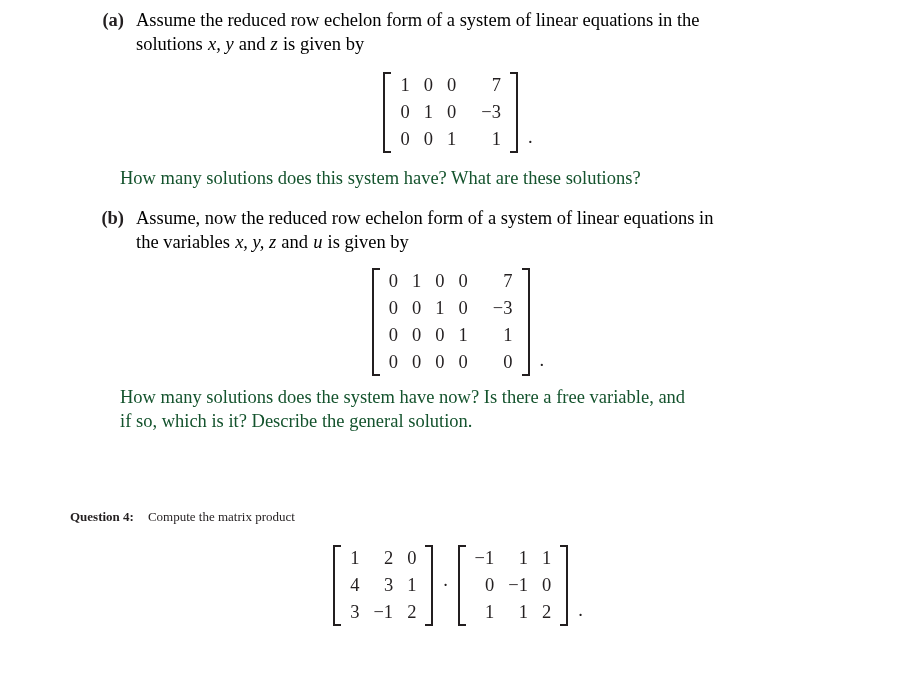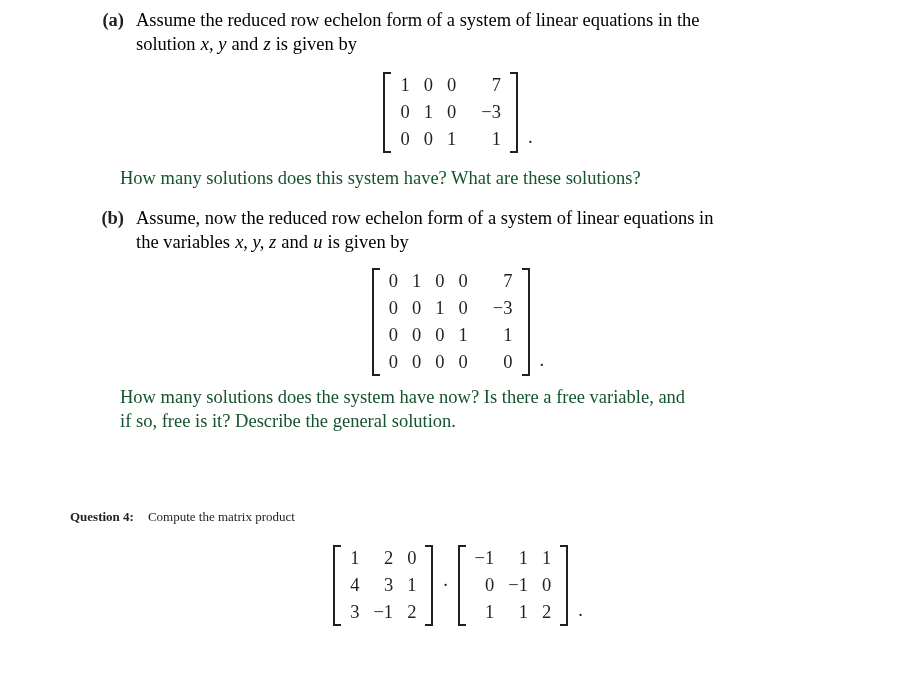--- a/index.html
+++ b/index.html
@@ -163,21 +163,21 @@
 
 <div class="page">
 
   <div class="blk item" style="left:78px; top:8px; width:712px;">
     <div class="item-label">(a)</div>
     <div class="item-body">
       <p>
         <span>Assume the reduced row echelon form of a system of linear equations in the</span>
       </p>
       <p>
-        <span>solution </span><span class="mathvar">x, y</span><span> and </span><span class="mathvar">z</span><span> is given by</span>
+        <span>solutions </span><span class="mathvar">x, y</span><span> and </span><span class="mathvar">z</span><span> is given by</span>
       </p>
     </div>
   </div>
 
   <div class="blk display" style="left:0px; top:72px; width:916px;">
     <div class="matrix-wrap">
       <span class="bracket bracket-left">
           <span></span>
         </span>
       <table class="matrix">
@@ -264,21 +264,21 @@
       </table>
       <span class="bracket bracket-right">
           <span></span>
         </span>
       <span class="trailing-punct">.</span>
     </div>
   </div>
 
   <div class="blk" style="left:120px; top:385px; width:676px;">
     <p class="para">How many solutions does the system have now?  Is there a free variable, and</p>
-    <p class="para">if so, free is it?  Describe the general solution.</p>
+    <p class="para">if so, which is it?  Describe the general solution.</p>
   </div>
 
   <div class="blk question-head" style="left:70px; top:505px; width:780px;">
     <span class="qlabel">Question 4:</span><span class="qtext">Compute the matrix product</span>
   </div>
 
   <div class="blk display" style="left:0px; top:545px; width:916px;">
     <div class="matrix-wrap">
 
       <span class="bracket bracket-left">

